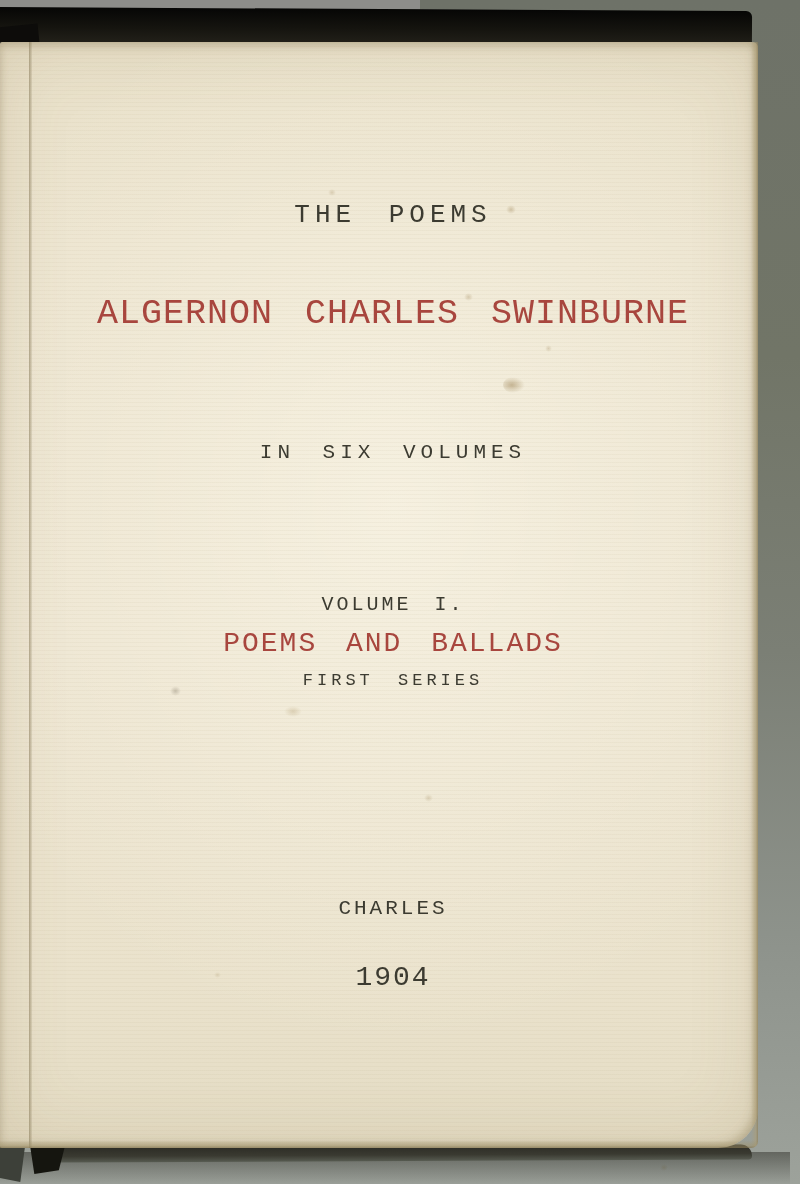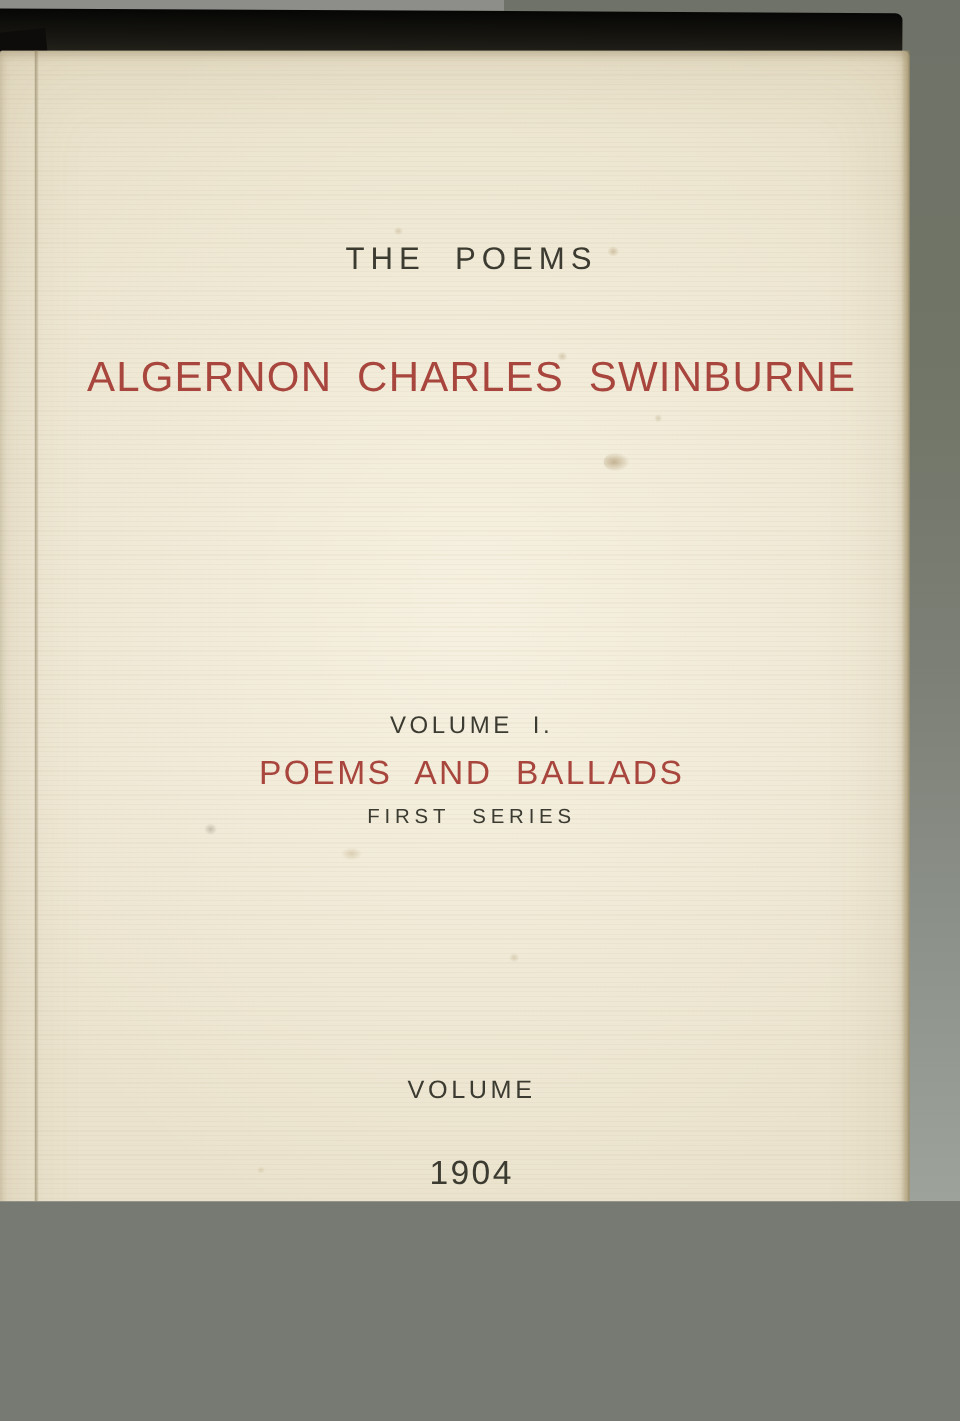--- a/index.html
+++ b/index.html
@@ -1,20 +1,20 @@
 <!DOCTYPE html>
 <html><head>
 <meta charset="utf-8">
 <style>
   html,body{margin:0;padding:0;background:#767a72;}
   .scene{
     position:relative;
-    width:800px;height:1001px;
+    width:800px;height:1184px;
     overflow:hidden;
-    font-family:Liberation Sans, sans-serif;
+    font-family:Liberation Mono, monospace;
   }
   
   .bg{
     position:absolute;inset:0;
     background:linear-gradient(180deg,#6e7268 0%,#717567 30%,#7b7f75 55%,#8e938c 80%,#9da29b 100%);
   }
   .bg-top-sliver{
     position:absolute;left:0;top:0;width:420px;height:9px;
     background:#8d8d8a;
   }
@@ -161,20 +161,21 @@
     <div class="spot s5"></div>
     <div class="spot s6"></div>
     <div class="spot s7"></div>
     <div class="spot s8"></div>
     <div class="spot s9"></div>
     <div class="spot s10"></div>
 
     <div class="content">
       <div class="line ink t-main">THE POEMS</div>
       <div class="line red t-author">ALGERNON CHARLES SWINBURNE</div>
+      <div class="line ink t-six">IN SIX VOLUMES</div>
       <div class="line ink t-vol">VOLUME I.</div>
       <div class="line red t-pab">POEMS AND BALLADS</div>
       <div class="line ink t-series">FIRST SERIES</div>
-      <div class="line ink t-london">VOLUME</div>
+      <div class="line ink t-london">CHARLES</div>
       <div class="line ink t-year">1904</div>
     </div>
   </div>
 </div>
 
 </body></html>

